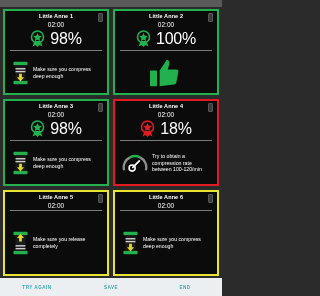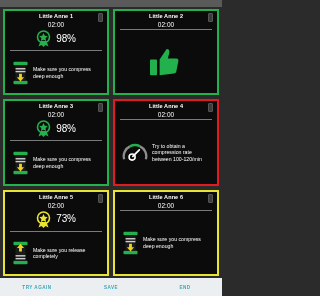--- a/index.html
+++ b/index.html
@@ -60,21 +60,21 @@
   }
 
   .score-row{
     display:flex;align-items:center;justify-content:center;
     gap:5px;
     margin-top:1px;
     padding-bottom:3px;
   }
   .badge{width:15px;height:17px;flex:0 0 auto;}
   .pct{
-    font-size:10px;color:#ffffff;line-height:16px;
+    font-size:16px;color:#ffffff;line-height:16px;
     letter-spacing:-0.2px;
   }
 
   .divider{
     height:1px;background:#7a7a7a;
     margin:0 5px;
   }
 
   .card-body{
     flex:1;
@@ -137,20 +137,28 @@
         <div class="tip-text">Make sure you compress deep enough</div>
       </div>
     </div>
 
     <div class="card good">
       <div class="card-head">
         <div class="card-title">Little Anne 2</div>
         <div class="card-time">02:00</div>
         <div class="dev-icon"></div>
       </div>
+      <div class="score-row">
+        <svg class="badge" viewBox="0 0 30 34">
+          <path d="M9 22 L5 33 L11 30 L15 34 L19 30 L25 33 L21 22 Z" fill="#23b14d"></path>
+          <circle cx="15" cy="14" r="12" fill="none" stroke="#23b14d" stroke-width="3.2"></circle>
+          <path d="M15 6 l2.6 5.4 5.9.8 -4.3 4.1 1.1 5.9 -5.3-2.8 -5.3 2.8 1.1-5.9 -4.3-4.1 5.9-.8 Z" fill="#23b14d"></path>
+        </svg>
+        <div class="pct">100%</div>
+      </div>
       <div class="divider"></div>
       <div class="card-body center">
         <svg class="thumb-icon" viewBox="0 0 34 32">
           <rect x="1" y="13" width="8" height="18" rx="1" fill="#23b14d"></rect>
           <path d="M12 31 V13 L20 1 q4 0 3 5 l-1.6 6 H31 q3 0 2.4 3.2 l-2.4 12 q-.5 1.8 -2.6 1.8 Z" fill="#23b14d"></path>
         </svg>
         <div class="tip-text"></div>
       </div>
     </div>
 
@@ -180,48 +188,48 @@
         </svg>
         <div class="tip-text">Make sure you compress deep enough</div>
       </div>
     </div>
 
     <div class="card bad">
       <div class="card-head">
         <div class="card-title">Little Anne 4</div>
         <div class="card-time">02:00</div>
         <div class="dev-icon"></div>
+      </div>
+      <div class="score-row">
+        <svg class="badge" viewBox="0 0 30 34">
+          <path d="M9 22 L5 33 L11 30 L15 34 L19 30 L25 33 L21 22 Z" fill="#e11b22"></path>
+          <circle cx="15" cy="14" r="12" fill="none" stroke="#e11b22" stroke-width="3.2"></circle>
+          <path d="M15 6 l2.6 5.4 5.9.8 -4.3 4.1 1.1 5.9 -5.3-2.8 -5.3 2.8 1.1-5.9 -4.3-4.1 5.9-.8 Z" fill="#e11b22"></path>
+        </svg>
+        <div class="pct">18%</div>
       </div>
       <div class="divider"></div>
       <div class="card-body">
         <svg class="gauge-icon" viewBox="0 0 36 24">
           <path d="M3 22 A15 15 0 0 1 11 4.2" fill="none" stroke="#8d8d8d" stroke-width="3.2"></path>
           <path d="M11 4.2 A15 15 0 0 1 25 4.2" fill="none" stroke="#23b14d" stroke-width="3.2"></path>
           <path d="M25 4.2 A15 15 0 0 1 33 22" fill="none" stroke="#8d8d8d" stroke-width="3.2"></path>
           <path d="M24 9 L15 18" stroke="#ffffff" stroke-width="2.4" stroke-linecap="round"></path>
           <circle cx="14" cy="19" r="4.2" fill="none" stroke="#ffffff" stroke-width="2.2"></circle>
         </svg>
         <div class="tip-text">Try to obtain a compression rate between 100-120/min</div>
       </div>
     </div>
 
     <div class="card warn">
       <div class="card-head">
         <div class="card-title">Little Anne 5</div>
         <div class="card-time">02:00</div>
         <div class="dev-icon"></div>
       </div>
-      <div class="score-row">
-        <svg class="badge" viewBox="0 0 30 34">
-          <path d="M9 22 L5 33 L11 30 L15 34 L19 30 L25 33 L21 22 Z" fill="#e8e432"></path>
-          <circle cx="15" cy="14" r="12" fill="none" stroke="#e8e432" stroke-width="3.2"></circle>
-          <path d="M15 6 l2.6 5.4 5.9.8 -4.3 4.1 1.1 5.9 -5.3-2.8 -5.3 2.8 1.1-5.9 -4.3-4.1 5.9-.8 Z" fill="#e8e432"></path>
-        </svg>
-        <div class="pct">73%</div>
-      </div>
       <div class="divider"></div>
       <div class="card-body">
         <svg class="tip-icon" viewBox="0 0 24 34">
           <rect x="2" y="1" width="20" height="5" rx="1.5" fill="#23b14d"></rect>
           <rect x="2" y="28" width="20" height="5" rx="1.5" fill="#23b14d"></rect>
           <rect x="5" y="6" width="14" height="22" fill="#1b1b1b"></rect>
           <rect x="5" y="20" width="14" height="2" fill="#cfcfcf"></rect>
           <rect x="5" y="24" width="14" height="2" fill="#cfcfcf"></rect>
           <path d="M12 4 l5 6 h-3 v5 h-4 v-5 h-3 Z" fill="#e8d32a"></path>
         </svg>

